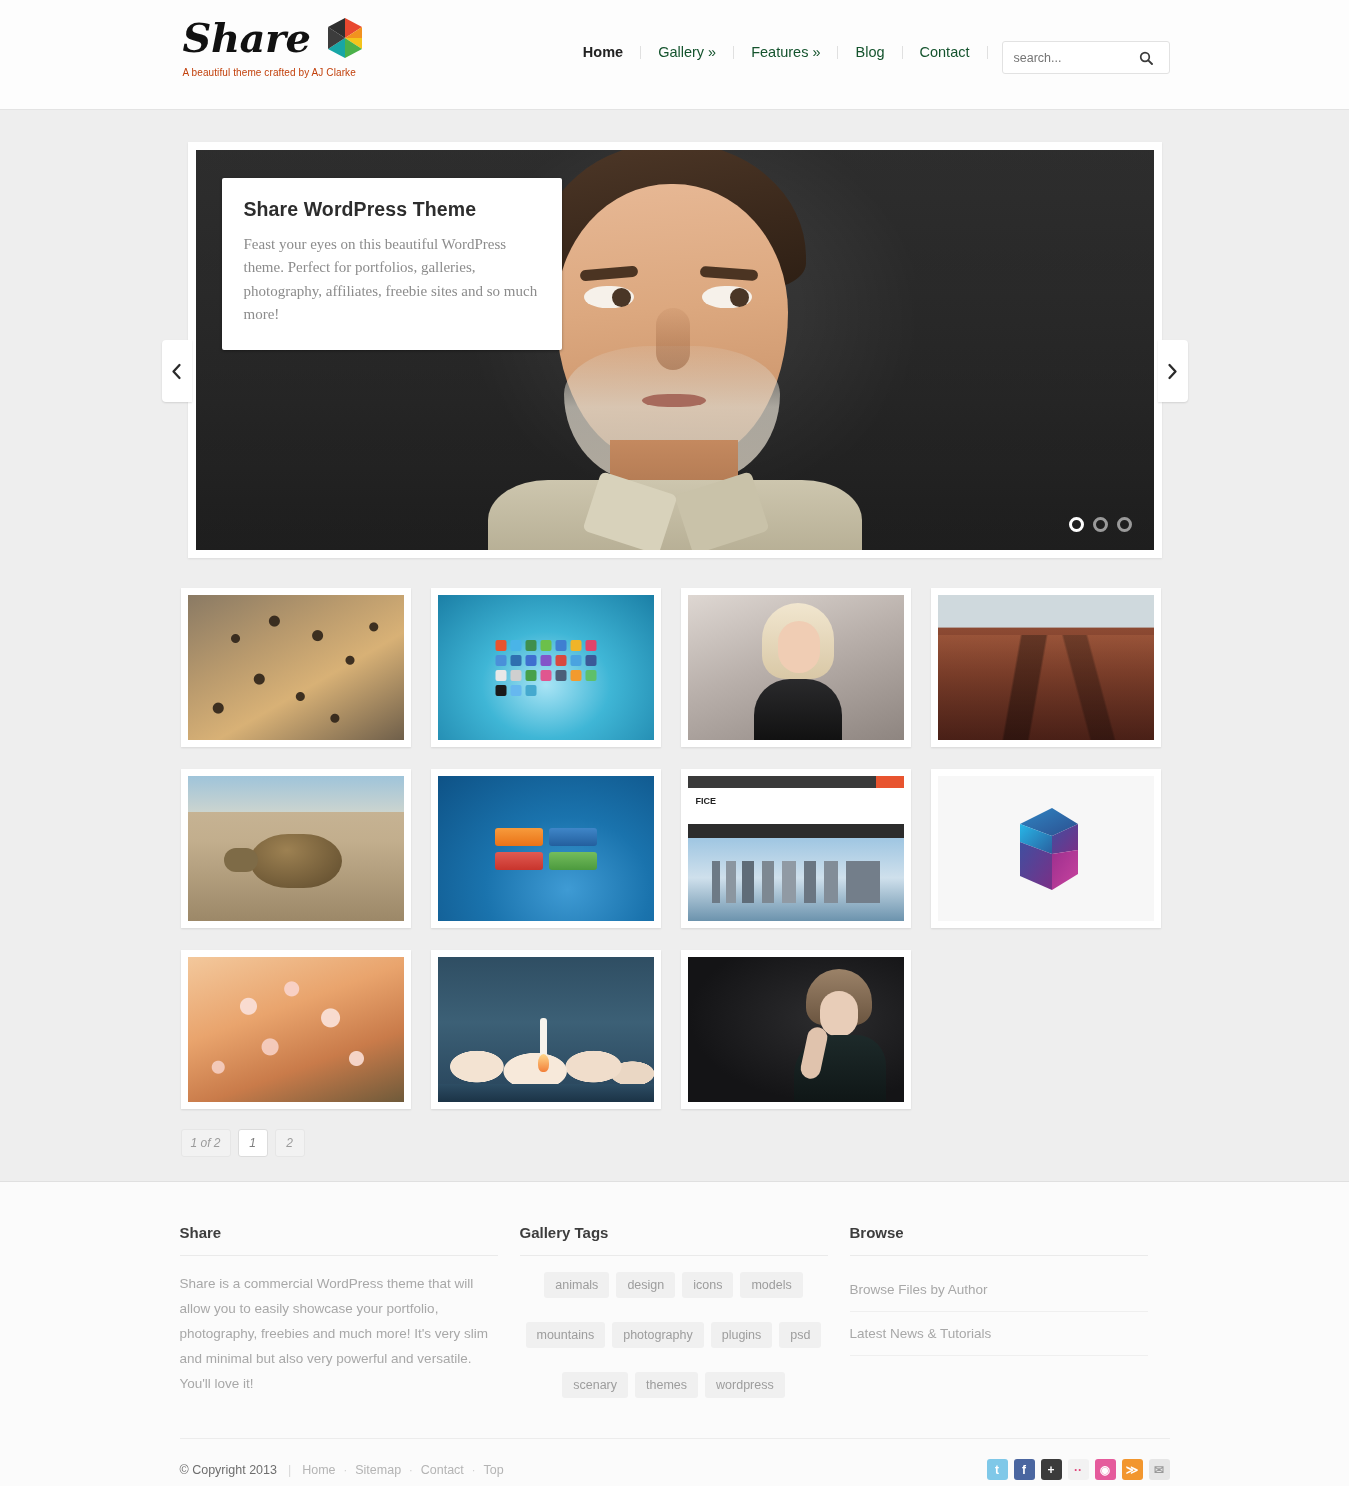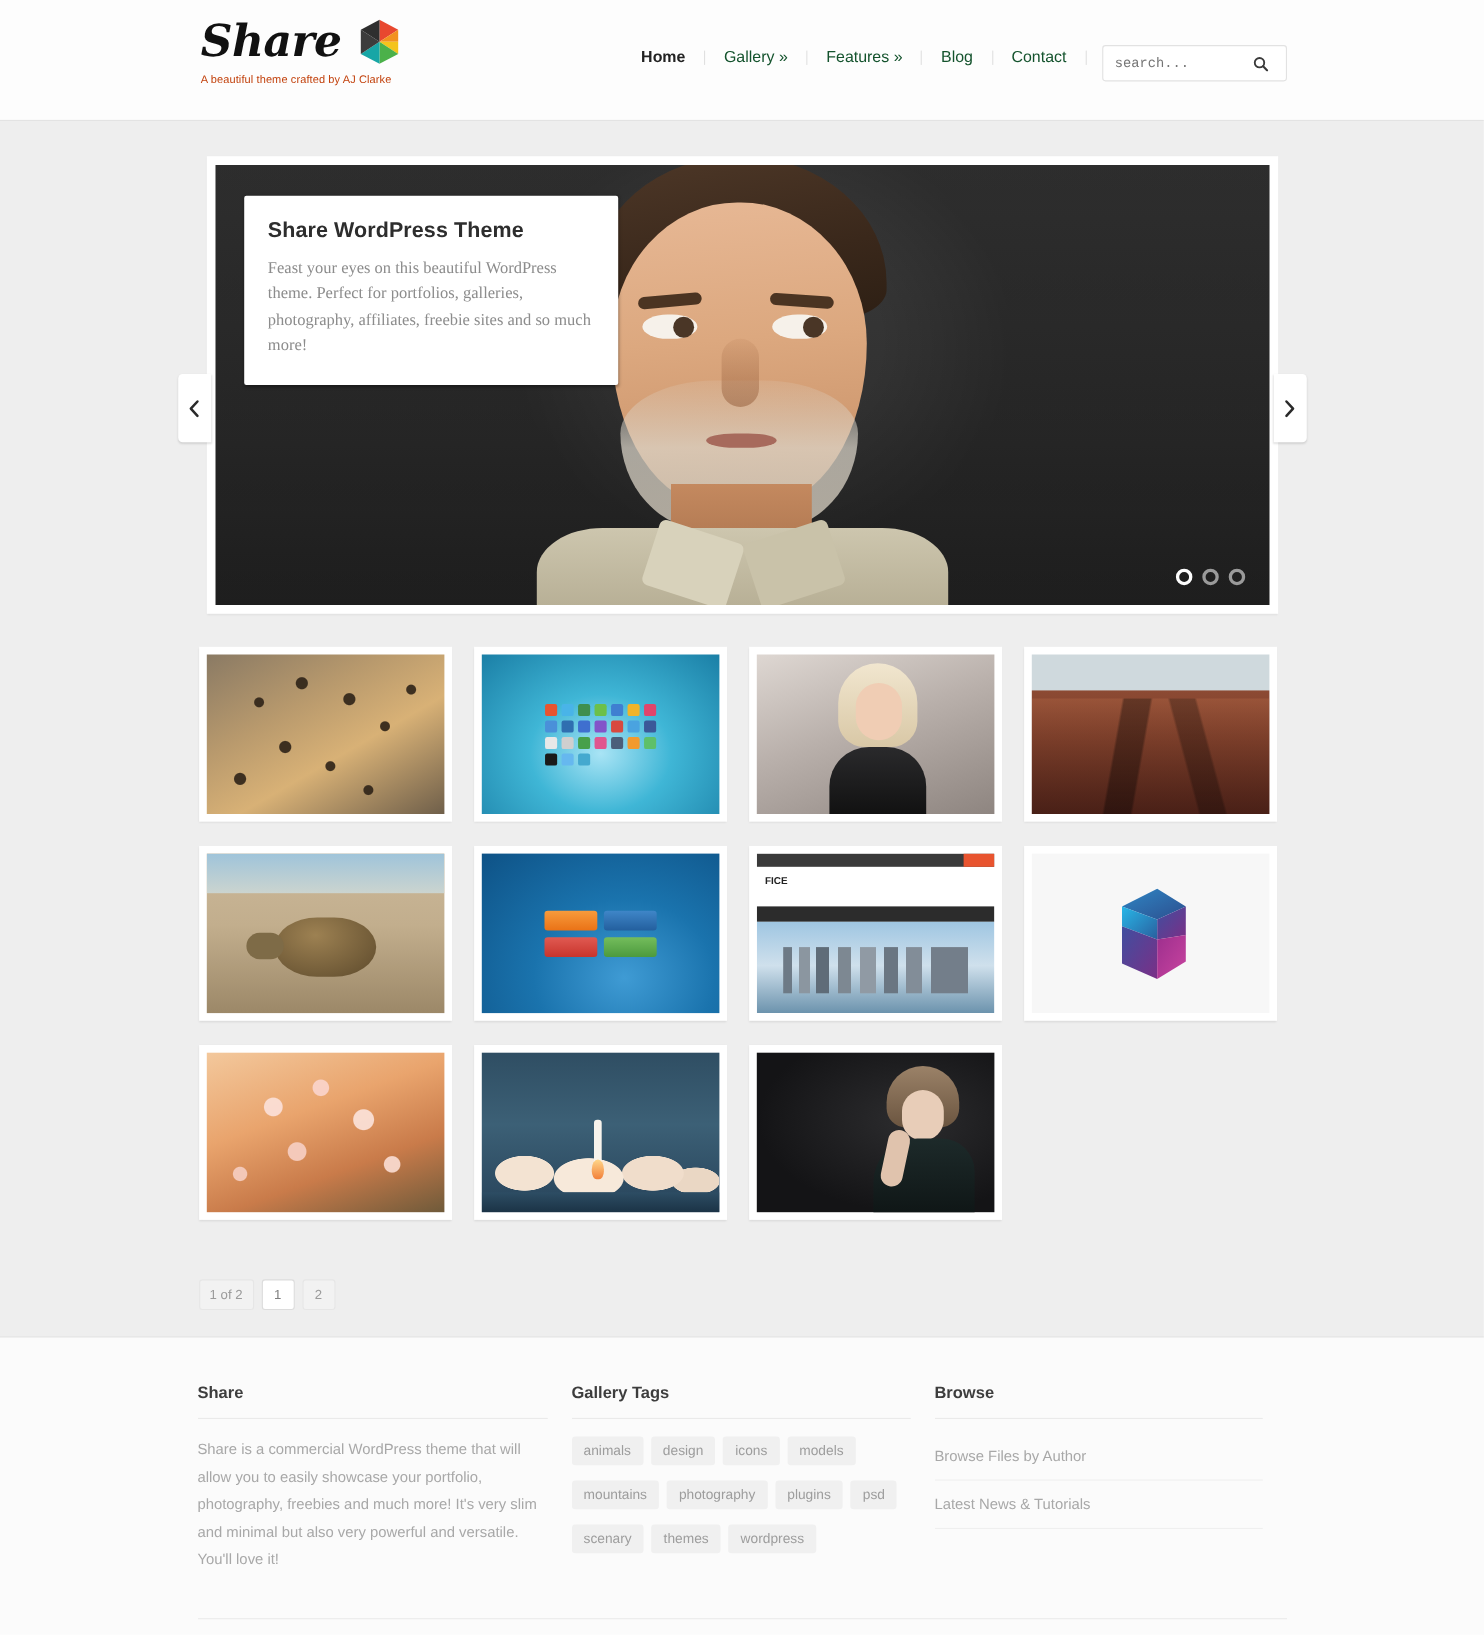--- a/index.html
+++ b/index.html
@@ -73,21 +73,21 @@
     background: #fff;
     border: 1px solid #e2e2e2;
     border-radius: 3px;
     display: flex;
     align-items: center;
   }
   .searchbox input {
     border: 0; outline: 0; background: transparent;
     font-size: 12.5px; color: #9a9a9a;
     padding-left: 11px; width: 128px;
-    font-family: Liberation Mono, monospace;
+    font-family: Liberation Sans, sans-serif;
   }
   .search-btn {
     width: 30px; height: 31px;
     display: flex; align-items: center; justify-content: center;
     cursor: pointer;
   }
 
   
   .page {
     width: 1349px;
@@ -306,22 +306,22 @@
   .art-shuttle .s-water { position:absolute; left:0; right:0; bottom:0; height:18px; background: linear-gradient(180deg,#2d4d64,#1d3purple); background: linear-gradient(180deg,#2d4d64,#1b3346); }
   .art-brunette { background: radial-gradient(ellipse at 64% 42%, #2c2c2e 0%, #141416 70%); }
   .art-brunette .br-hair { position:absolute; left:118px; top:12px; width:66px; height:56px; border-radius:34px 34px 18px 18px; background: linear-gradient(180deg,#9b8268,#6b5540); }
   .art-brunette .br-face { position:absolute; left:132px; top:34px; width:38px; height:46px; border-radius:20px; background:#e8cdb8; }
   .art-brunette .br-body { position:absolute; left:106px; top:78px; width:92px; height:68px; border-radius:40px 30px 0 0; background: linear-gradient(180deg,#1d2a2a,#0f1616); }
   .art-brunette .br-arm { position:absolute; left:116px; top:70px; width:20px; height:52px; background:#e0c3ad; border-radius:12px; transform: rotate(12deg); }
 
   
   .pagination {
     width: 990px; margin: 0 auto;
-    padding-top: 54px; padding-left: 1px;
-    display: flex; gap: 7px; align-items: flex-start;
+    padding-top: 20px; padding-left: 1px;
+    display: flex; gap: 7px; align-items: flex-start; font-style: italic;
   }
   .page-btn {
     min-width: 30px; height: 28px;
     padding: 0 9px;
     display: flex; align-items: center; justify-content: center;
     background: #f2f2f2;
     border: 1px solid #e6e6e6;
     border-radius: 3px;
     font-size: 12px; color: #9b9b9b;
     cursor: pointer;
@@ -340,21 +340,21 @@
   .fcol.c2 { width: 330px; }
   .fcol.c3 { width: 320px; }
   .fcol h3 {
     font-size: 15px; font-weight: bold; color: #3d3d3d;
     padding-bottom: 14px; border-bottom: 1px solid #eaeaea;
     margin-bottom: 16px;
   }
   .fcol p {
     font-size: 13.5px; line-height: 1.85; color: #a8a8a8;
   }
-  .tags { display: flex; flex-wrap: wrap; gap: 14px 7px; }
+  .tags { display: flex; flex-wrap: wrap; gap: 24px 7px; justify-content: center; }
   .tag {
     background: #f0f0f0;
     border-radius: 3px;
     padding: 6px 11px;
     font-size: 12.5px;
     color: #9d9d9d;
     cursor: pointer;
   }
   .browse-list { margin-top: -4px; }
   .browse-list a {

